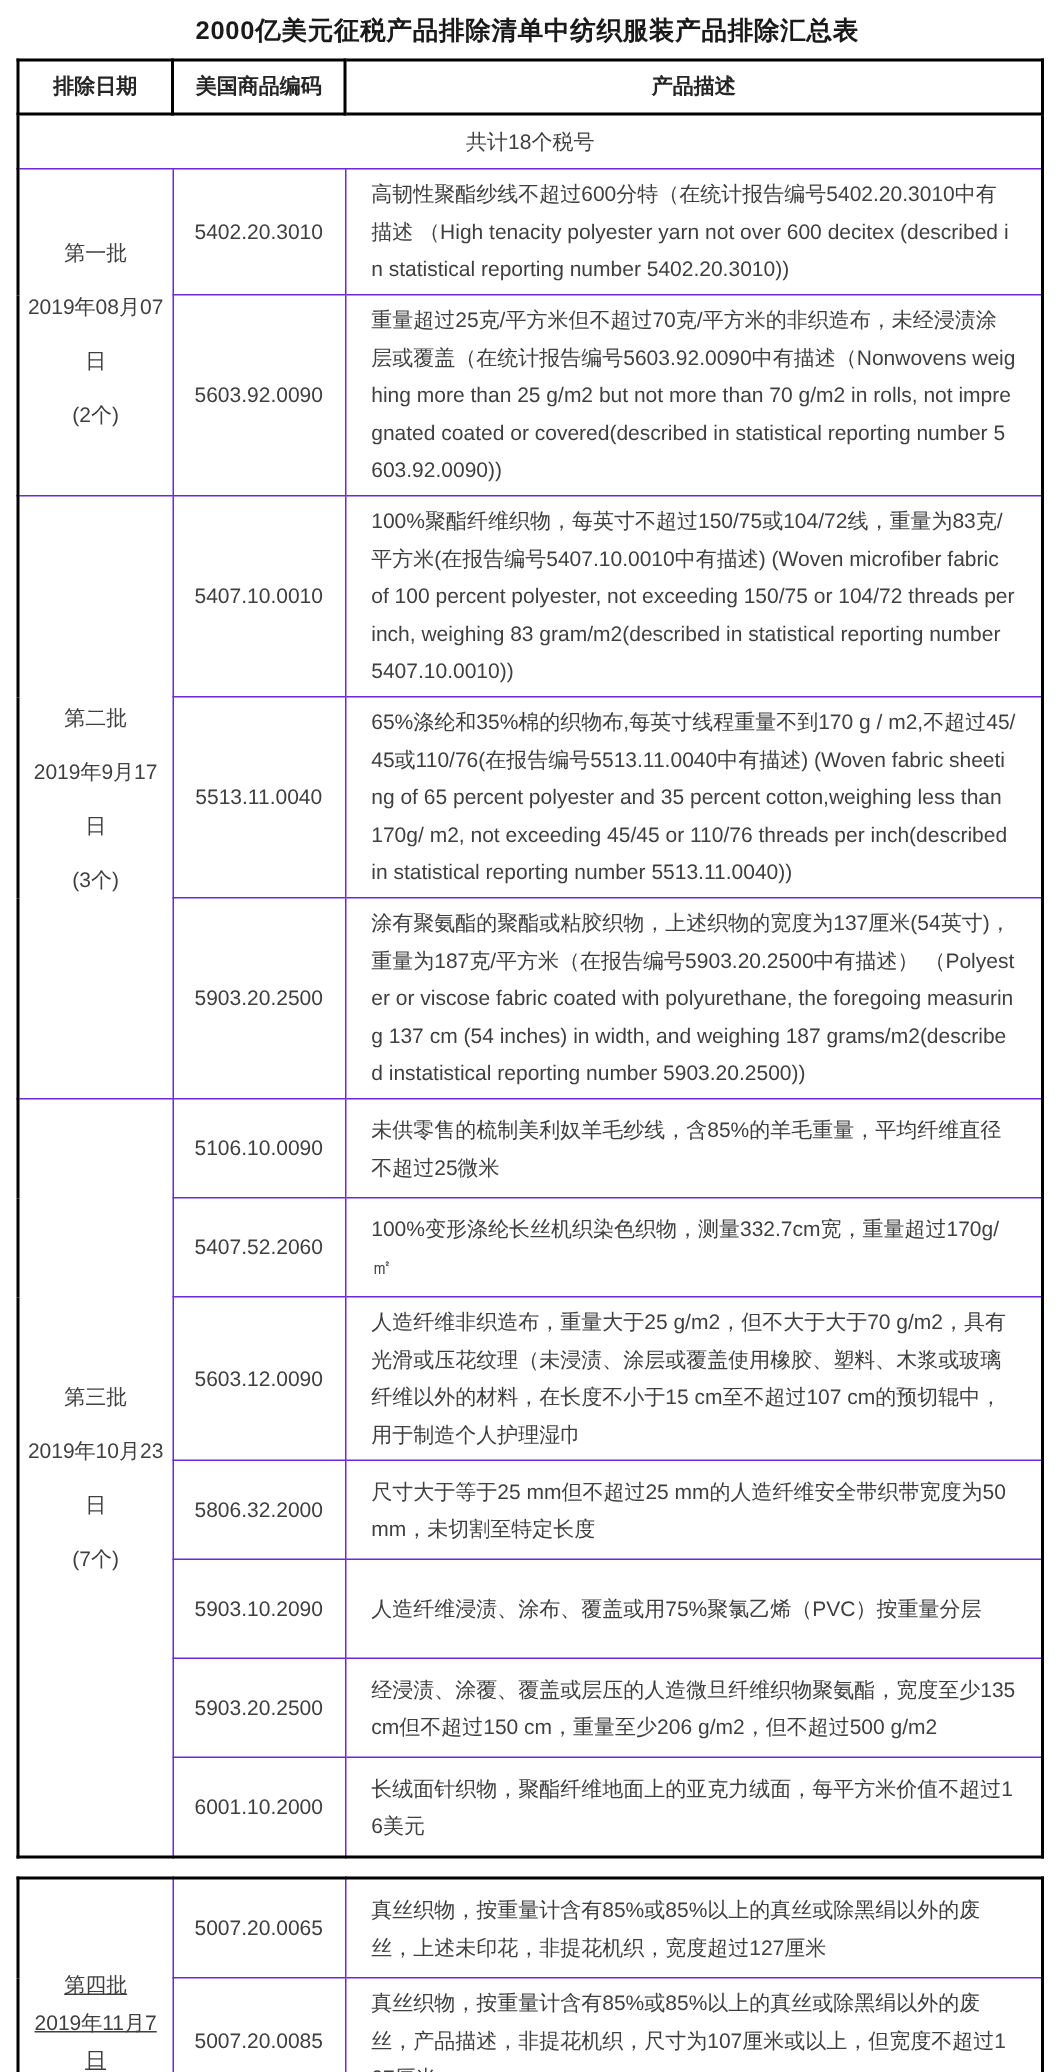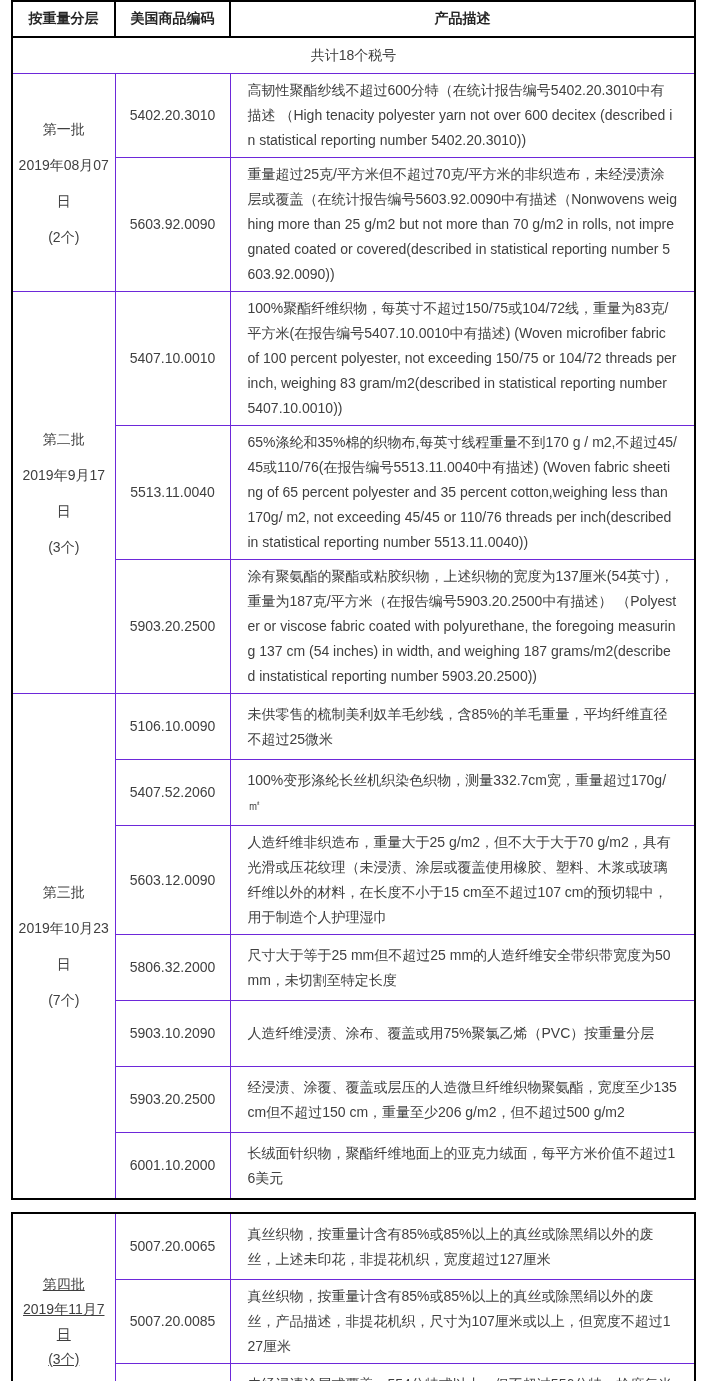--- a/index.html
+++ b/index.html
@@ -64,30 +64,31 @@
     text-align: left;
     line-height: 25px;
     padding: 4px 17px;
     word-break: break-all;
   }
 </style>
 </head>
 <body>
 
 <div class="page">
+  <h1 class="page-title">2000亿美元征税产品排除清单中纺织服装产品排除汇总表</h1>
 
   <table class="exclusion-table t1" id="table-0">
     <colgroup>
       <col style="width:103px">
         <col style="width:115px">
         <col style="width:465px">
     </colgroup>
     <tbody>
         <tr>
-          <th>按重量分层</th>
+          <th>排除日期</th>
           <th>美国商品编码</th>
           <th>产品描述</th>
         </tr>
         <tr>
           <td colspan="3" class="summary-cell">共计18个税号</td>
         </tr>
         <tr>
           <td rowspan="2" class="label-cell">第一批
 2019年08月07
 日

